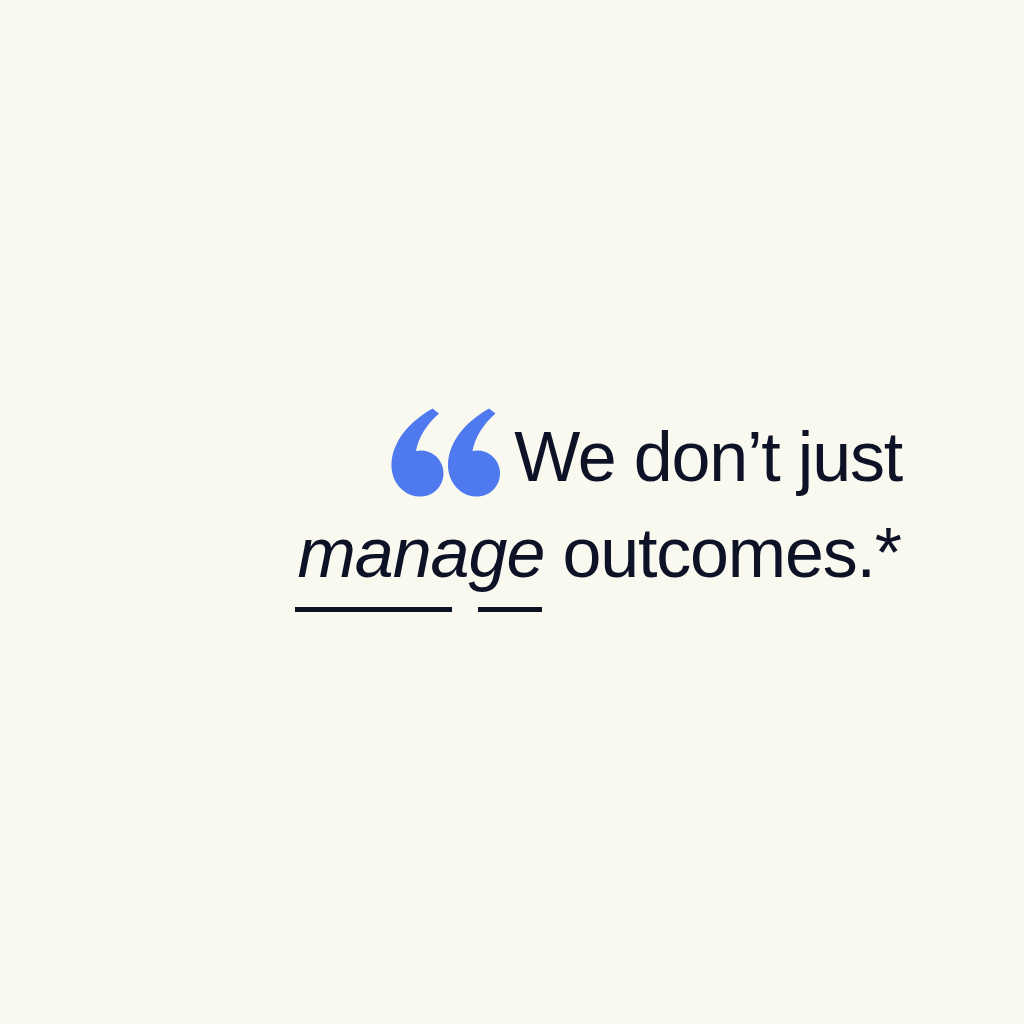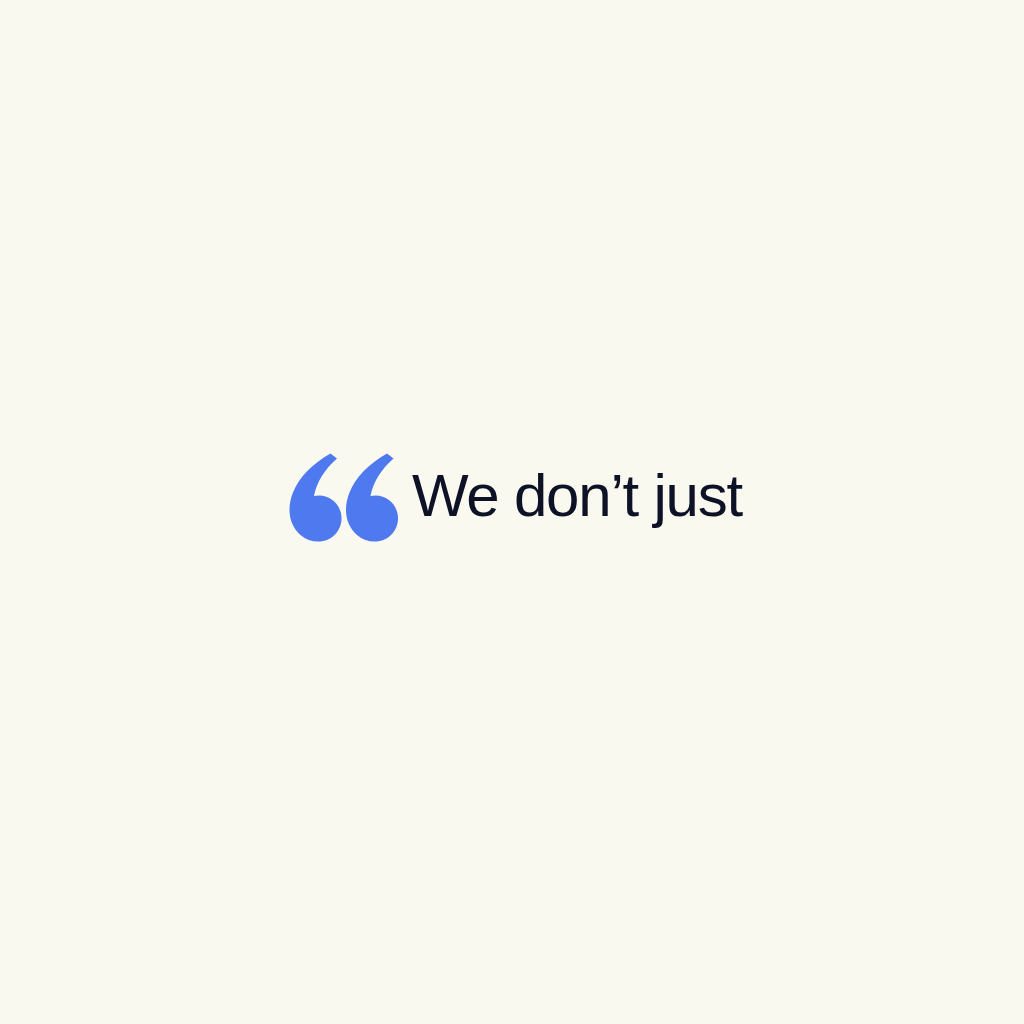--- a/index.html
+++ b/index.html
@@ -30,25 +30,25 @@
     width: 780px;
     margin-top: -14px;
     text-align: center;
   }
 
   .quote-block {
     margin: 0;
     padding: 0;
     color: #0d1227;
     font-family: "Liberation Sans", sans-serif;
-    font-size: 60px;
+    font-size: 70px;
     font-weight: 500;
     line-height: 1.29;
     letter-spacing: -1.2px;
-    text-align: center;
+    text-align: right;
   }
 
   .quote-line {
     display: block;
     white-space: nowrap;
   }
 
   
   .quote-mark {
     display: inline-block;
@@ -108,18 +108,21 @@
       <span class="quote-line">
         <span class="quote-mark" aria-hidden="true">
           <svg width="116" height="96" viewBox="0 0 116 96" fill="none" xmlns="http://www.w3.org/2000/svg">
             <path d="M48.5 2.5 C30 13 17 26.5 11 41.5 C4.5 57.5 7 74 18.5 84 C29.5 93.5 45.5 92.5 54 82.5 C62.5 72.5 61 57.5 51 49.5 C45.5 45 38.5 43.5 32 45 C34.5 31.5 42.5 18.5 55 7.5 Z" fill="#4f79ee"></path>
             <path d="M105 2.5 C86.5 13 73.5 26.5 67.5 41.5 C61 57.5 63.5 74 75 84 C86 93.5 102 92.5 110.5 82.5 C119 72.5 117.5 57.5 107.5 49.5 C102 45 95 43.5 88.5 45 C91 31.5 99 18.5 111.5 7.5 Z" fill="#4f79ee"></path>
           </svg>
         </span><span>We don’t just</span>
       </span>
 
 
+      <span class="quote-line">
+        <span class="emph" style="--rule: #0d1227;"><span>manage</span><span class="desc-gap" style="background: rgb(250, 249, 240);"></span></span><span> outcomes.</span><span class="footnote-mark">*</span>
+      </span>
 
     </blockquote>
 
   </div>
 
 </div>
 
 </body></html>

